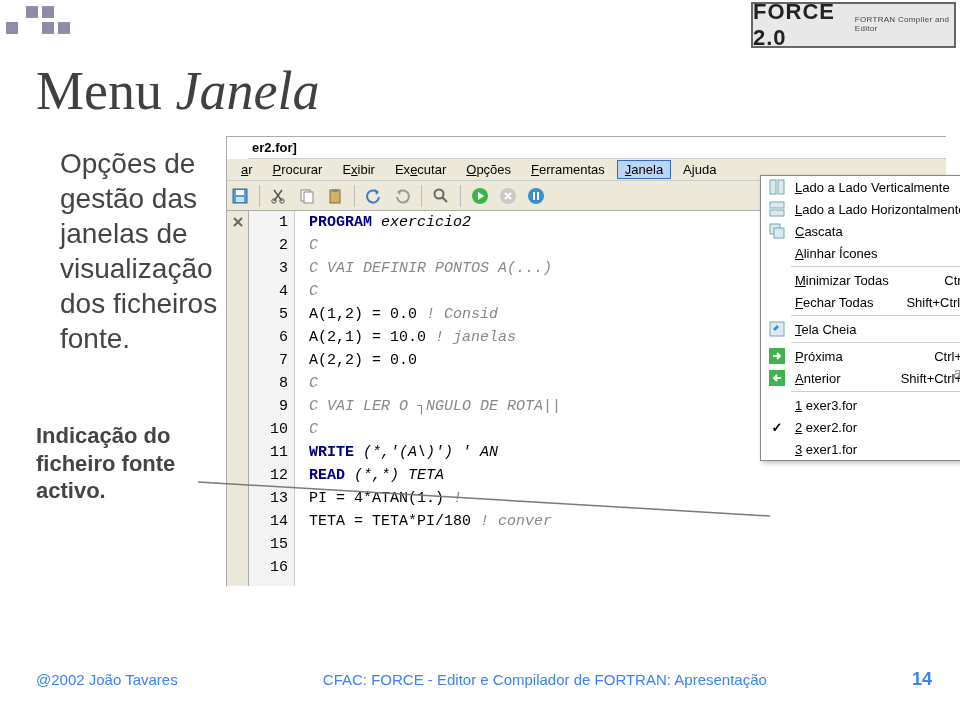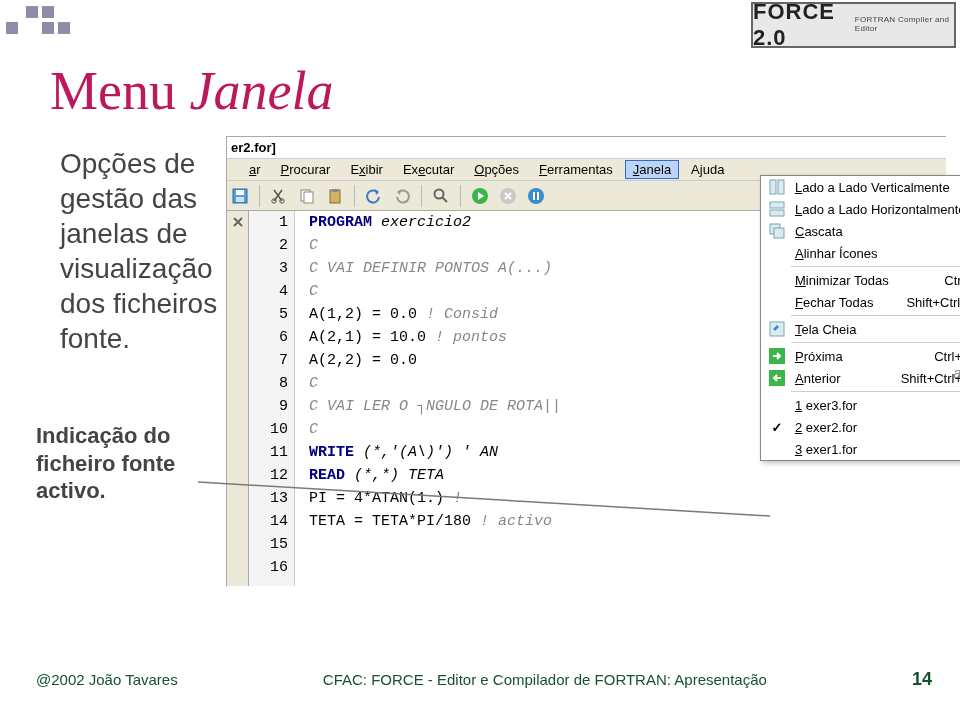--- a/index.html
+++ b/index.html
@@ -49,22 +49,21 @@
     color: #444;
     margin-top: -2px;
     letter-spacing: 0.3px;
   }
   .slide-title {
     position: absolute;
     top: 60px;
     left: 36px;
     font-family: "Times New Roman", serif;
     font-size: 54px;
-    color: #be185d;
-    margin-left: 14px;
+    color: #404040;
   }
   .slide-title .italic { font-style: italic; }
   .desc1 {
     position: absolute;
     top: 146px;
     left: 36px;
     width: 185px;
     font-size: 28px;
     line-height: 1.25;
     color: #444;
@@ -82,21 +81,21 @@
     font-weight: bold;
   }
   .footer {
     position: absolute;
     bottom: 12px;
     left: 36px;
     right: 28px;
     display: flex;
     align-items: center;
     font-size: 15px;
-    color: #14532d;
+    color: #3b82f6;
   }
   .footer .author { flex: 0 0 auto; }
   .footer .title  { flex: 1; text-align: center; }
   .footer .page   { flex: 0 0 auto; font-weight: bold; font-size: 18px; }
   
   .app {
     position: absolute;
     left: 226px;
     top: 136px;
     width: 720px;
@@ -110,27 +109,28 @@
   }
   .app-titlebar {
     height: 22px;
     background: #fff;
     border-bottom: 1px solid #ccc;
     display: flex;
     align-items: center;
     padding-left: 4px;
     font-weight: bold;
     overflow: hidden;
+    margin-left: 21px;
   }
   .menubar {
     height: 22px;
     background: #ece9d8;
     display: flex;
     align-items: center;
-    padding-left: 14px;
+    padding-left: 6px;
     gap: 4px;
     border-bottom: 1px solid #ccc;
   }
   .menubar .menu-item {
     padding: 2px 8px;
     cursor: default;
     color: #000;
   }
   .menubar .menu-item u { text-decoration: underline; }
   .menubar .menu-item.active {
@@ -397,29 +397,29 @@
           <div>14</div>
           <div>15</div>
           <div>16</div>
         </div>
       <div class="code" id="code">
           <div>      <span class="kw">PROGRAM</span><span class="name"> exercicio2</span></div>
           <div><span class="cmt">C</span></div>
           <div><span class="cmt">C   VAI DEFINIR PONTOS A(...)</span></div>
           <div><span class="cmt">C</span></div>
           <div>      A(1,2) = 0.0  <span class="cmt">! Consid</span></div>
-          <div>      A(2,1) = 10.0 <span class="cmt">! pontos</span></div>
+          <div>      A(2,1) = 10.0 <span class="cmt">! janelas</span></div>
           <div>      A(2,2) = 0.0</div>
           <div><span class="cmt">C</span></div>
           <div><span class="cmt">C   VAI LER O ┐NGULO DE ROTA||</span></div>
           <div><span class="cmt">C</span></div>
           <div>      <span class="kw">WRITE</span><span class="name"> (*,'(A\)') '  AN</span></div>
           <div>      <span class="kw">READ</span><span class="name"> (*,*) TETA</span></div>
           <div>      PI = 4*ATAN(1.)      <span class="cmt">!</span></div>
-          <div>      TETA = TETA*PI/180   <span class="cmt">! activo</span></div>
+          <div>      TETA = TETA*PI/180   <span class="cmt">! conver</span></div>
         </div>
     </div>
   </div>
 </div>
 
 <div class="dropdown" id="dropdown">
     <div class="dd-item">
       <div class="dd-icon">
         <svg width="16" height="16" viewBox="0 0 16 16">
           <rect x="1" y="1" width="6" height="14" fill="#dce8f4" stroke="#7aa"></rect>

